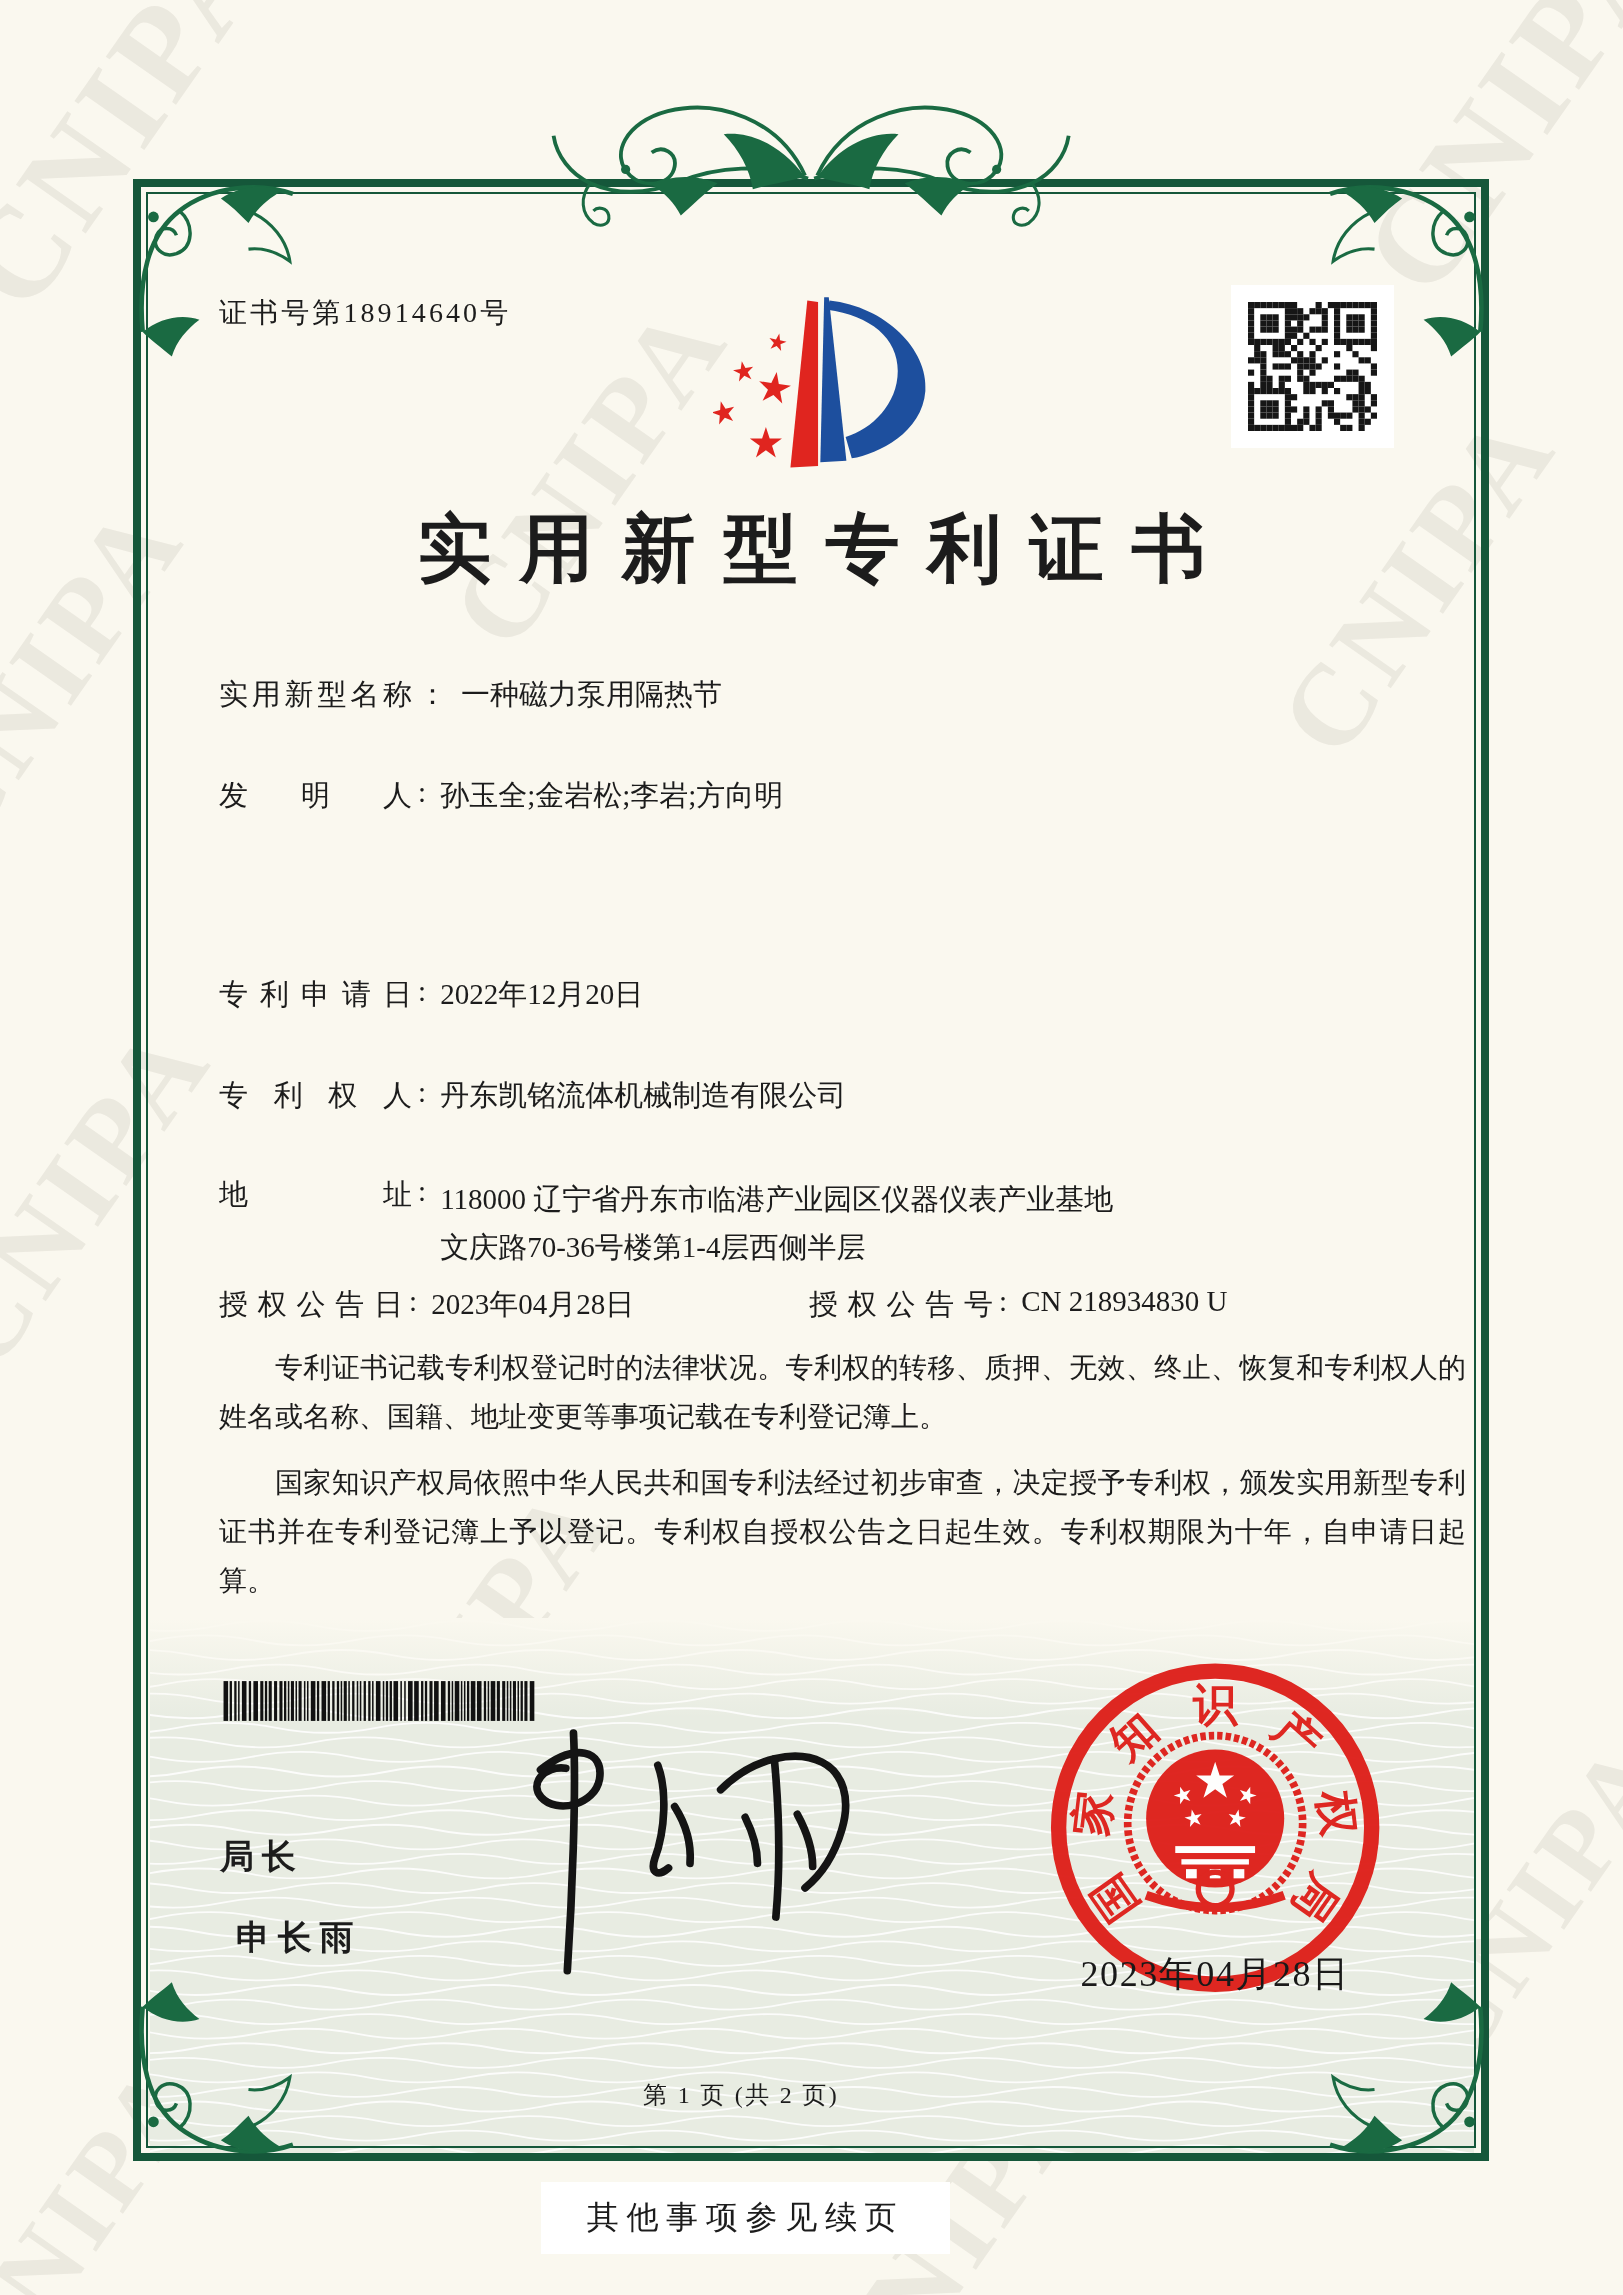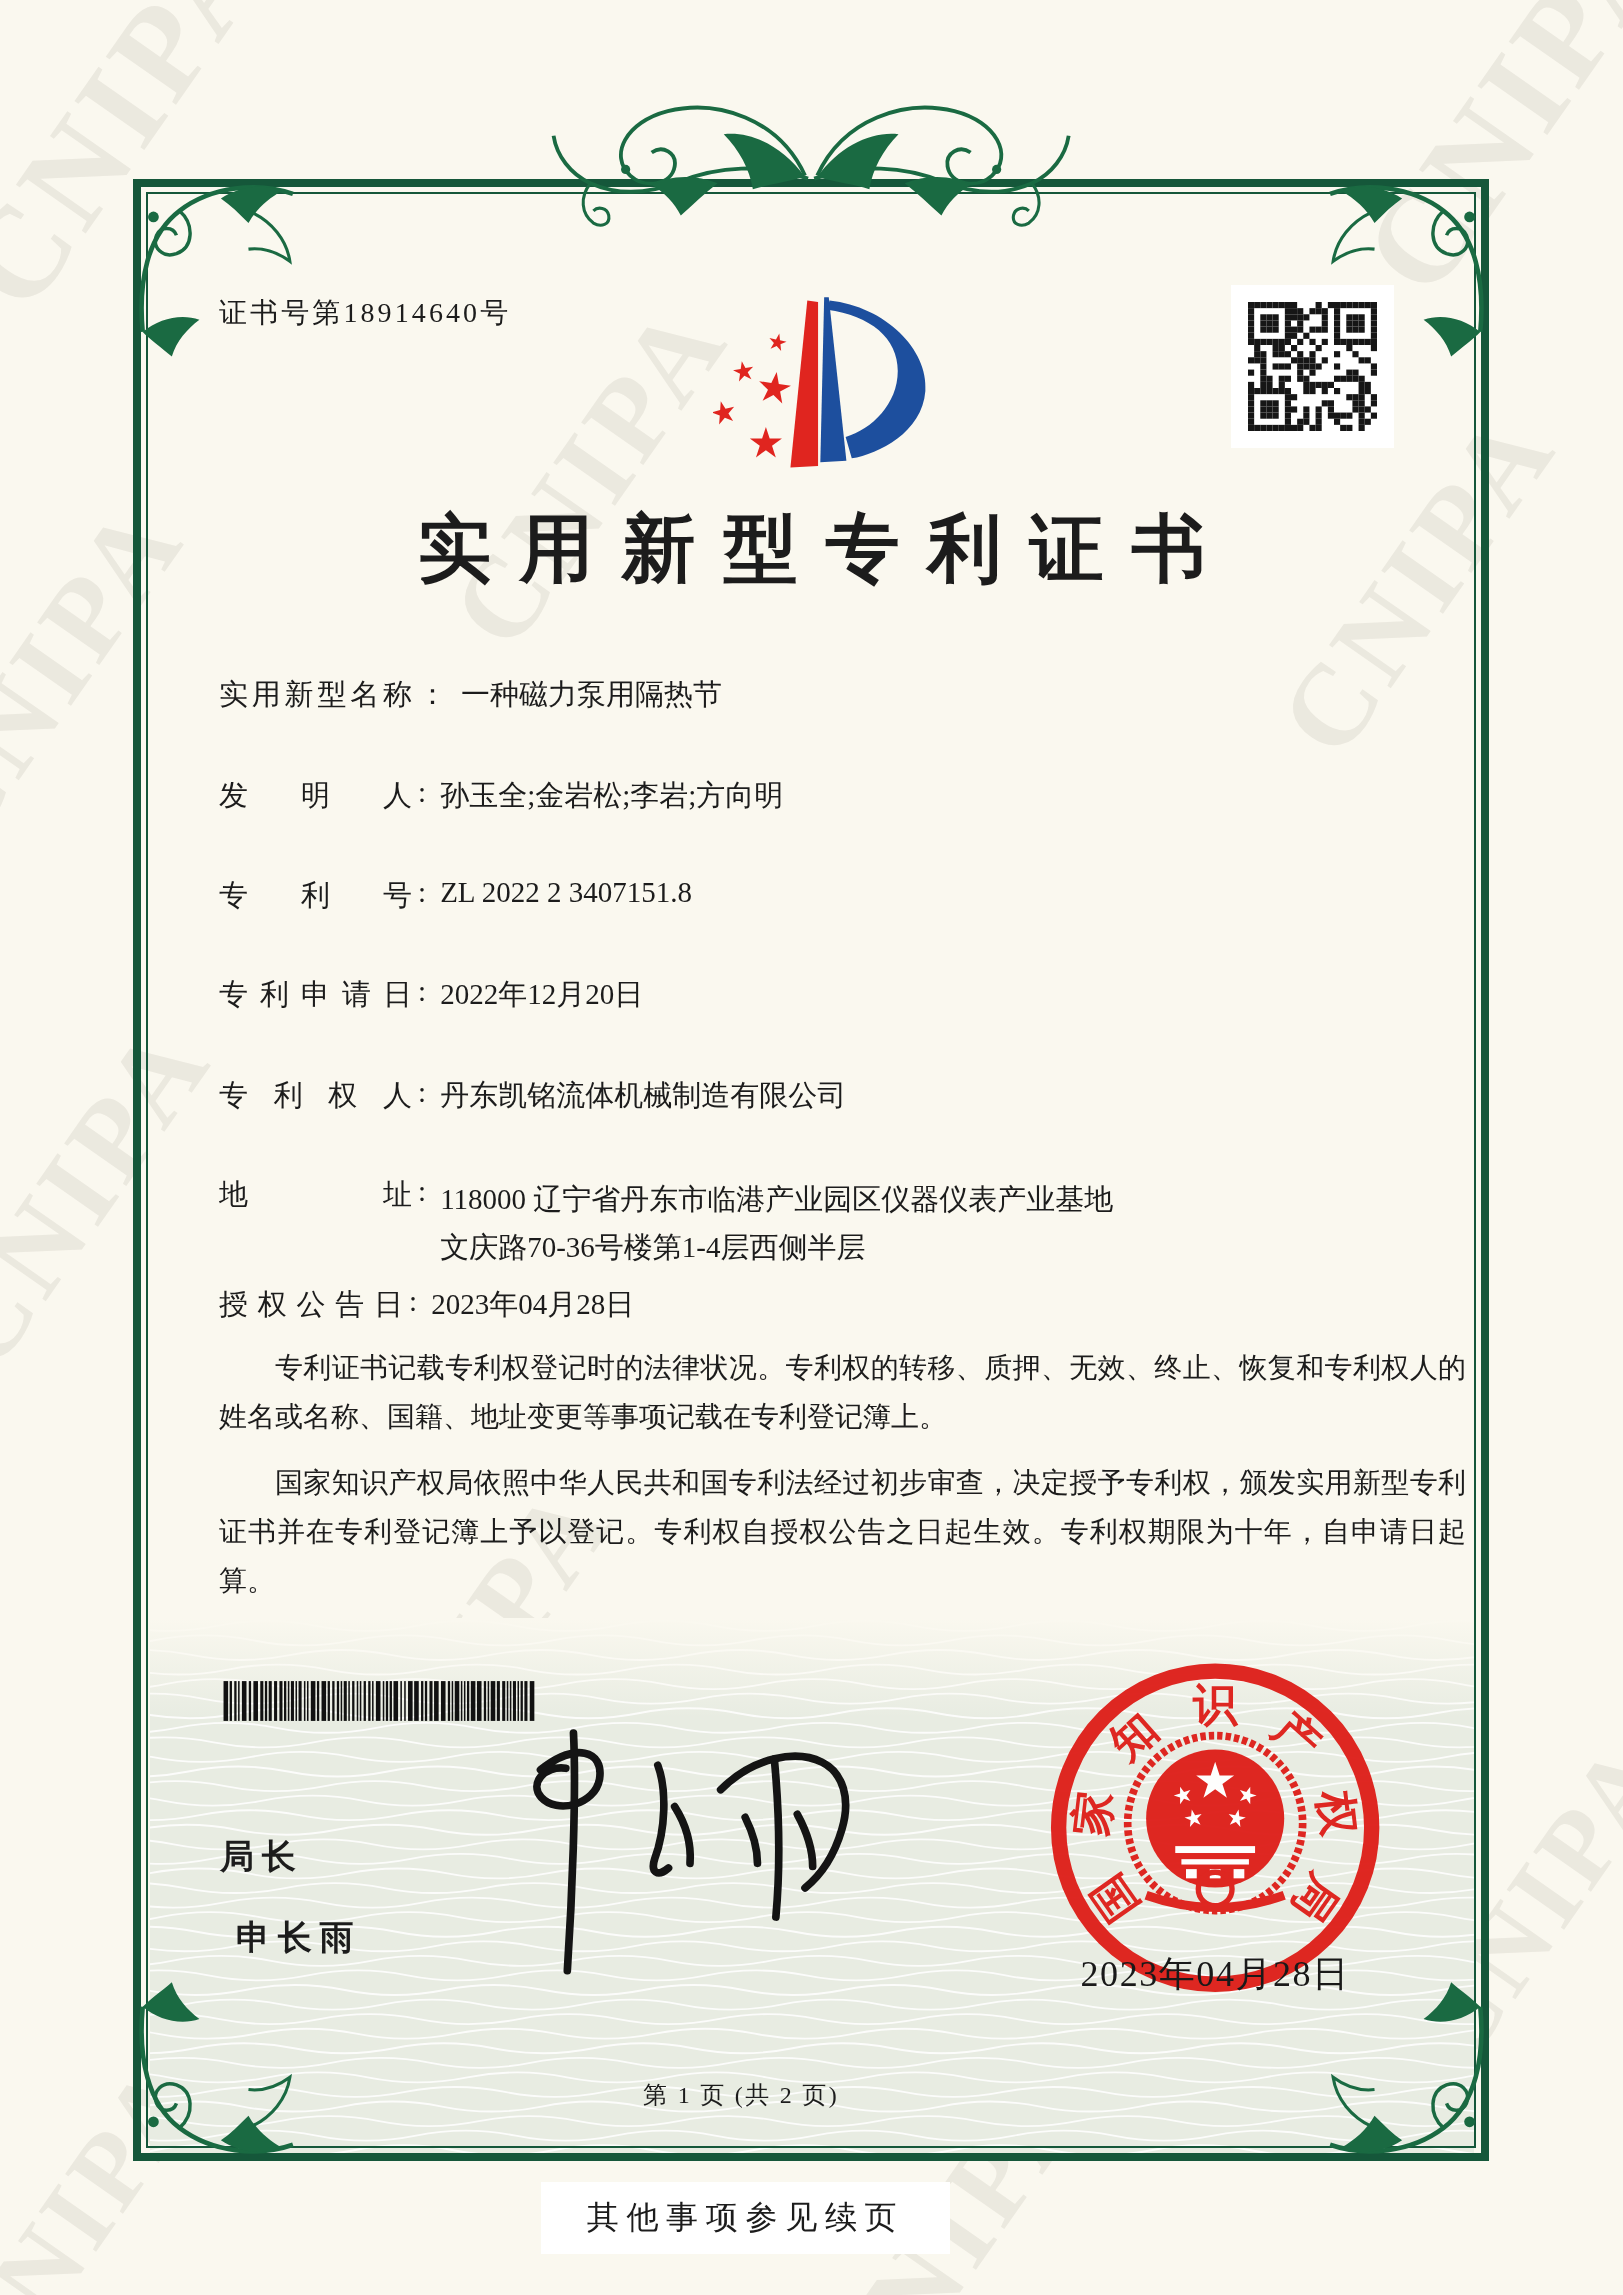--- a/index.html
+++ b/index.html
@@ -400,41 +400,41 @@
   <div class="abs" id="doc-title">实用新型专利证书</div>
 
   <div class="frow" style="top:675px">
     <span class="flabel">实用新型名称</span><span class="fsep">：</span><span class="fval">一种磁力泵用隔热节</span>
   </div>
 
   <div class="frow" style="top:776px">
     <span class="flabel">发明人</span><span class="fsep">:</span><span class="fval">孙玉全;金岩松;李岩;方向明</span>
   </div>
 
-  <div class="frow" style="top:876px">
-    <span class="flabel">专利号</span><span class="fsep">:</span><span class="fval">ZL 2022 2 3407151.8</span>
-  </div>
 
   <div class="frow" style="top:975px">
     <span class="flabel">专利申请日</span><span class="fsep">:</span><span class="fval">2022年12月20日</span>
   </div>
 
   <div class="frow" style="top:1076px">
     <span class="flabel">专利权人</span><span class="fsep">:</span><span class="fval">丹东凯铭流体机械制造有限公司</span>
   </div>
 
   <div class="frow" style="top:1175px">
     <span class="flabel">地址</span><span class="fsep">:</span><span class="fval fval-stack">
       <div>118000 辽宁省丹东市临港产业园区仪器仪表产业基地</div>
       <div>文庆路70-36号楼第1-4层西侧半层</div>
     </span>
   </div>
 
   <div class="frow" style="top:1285px;width:1250px">
     <span class="flabel2">授权公告日</span><span class="fsep">:</span><span class="fval">2023年04月28日</span>
+    <span class="grant2">
+      <span class="flabel2">授权公告号</span><span class="fsep">:</span><span class="fval">CN 218934830 U</span>
+    </span>
   </div>
 
   <div class="abs" id="body-text">
     <p>专利证书记载专利权登记时的法律状况。专利权的转移、质押、无效、终止、恢复和专利权人的姓名或名称、国籍、地址变更等事项记载在专利登记簿上。</p>
     <p>国家知识产权局依照中华人民共和国专利法经过初步审查，决定授予专利权，颁发实用新型专利证书并在专利登记簿上予以登记。专利权自授权公告之日起生效。专利权期限为十年，自申请日起算。</p>
   </div>
 
   <svg class="abs" id="barcode-svg" width="320" height="40" viewBox="0 0 418 52">
       <rect x="2" y="0" width="6" height="52" fill="#111"></rect>
       <rect x="10" y="0" width="3" height="52" fill="#111"></rect>

